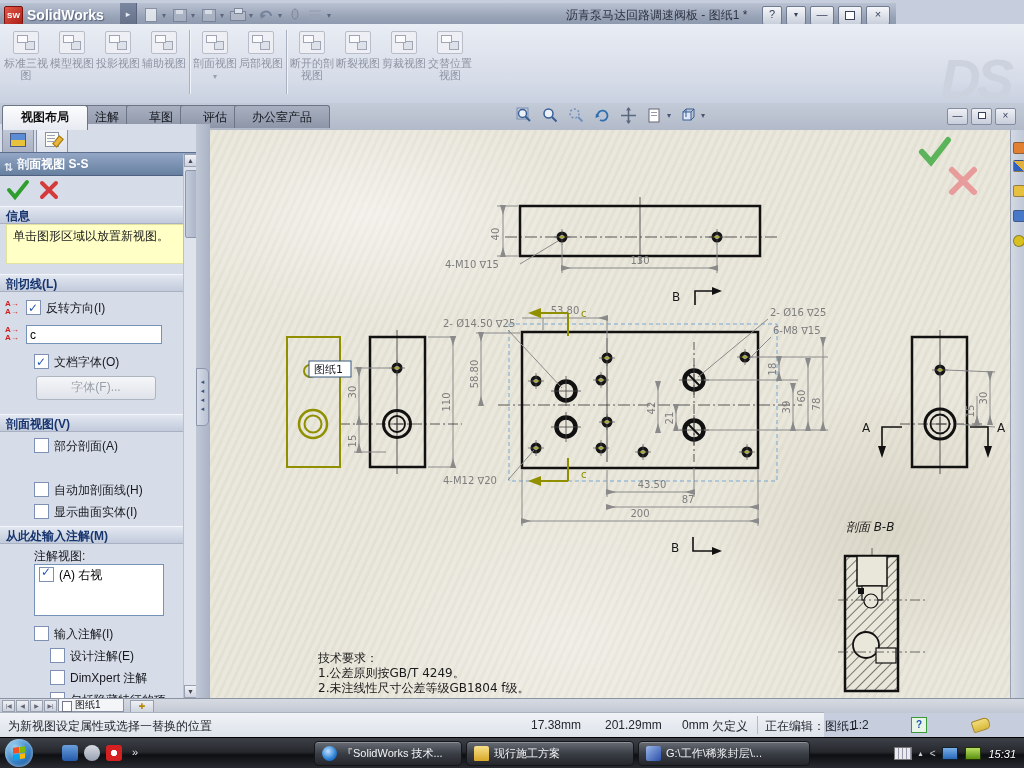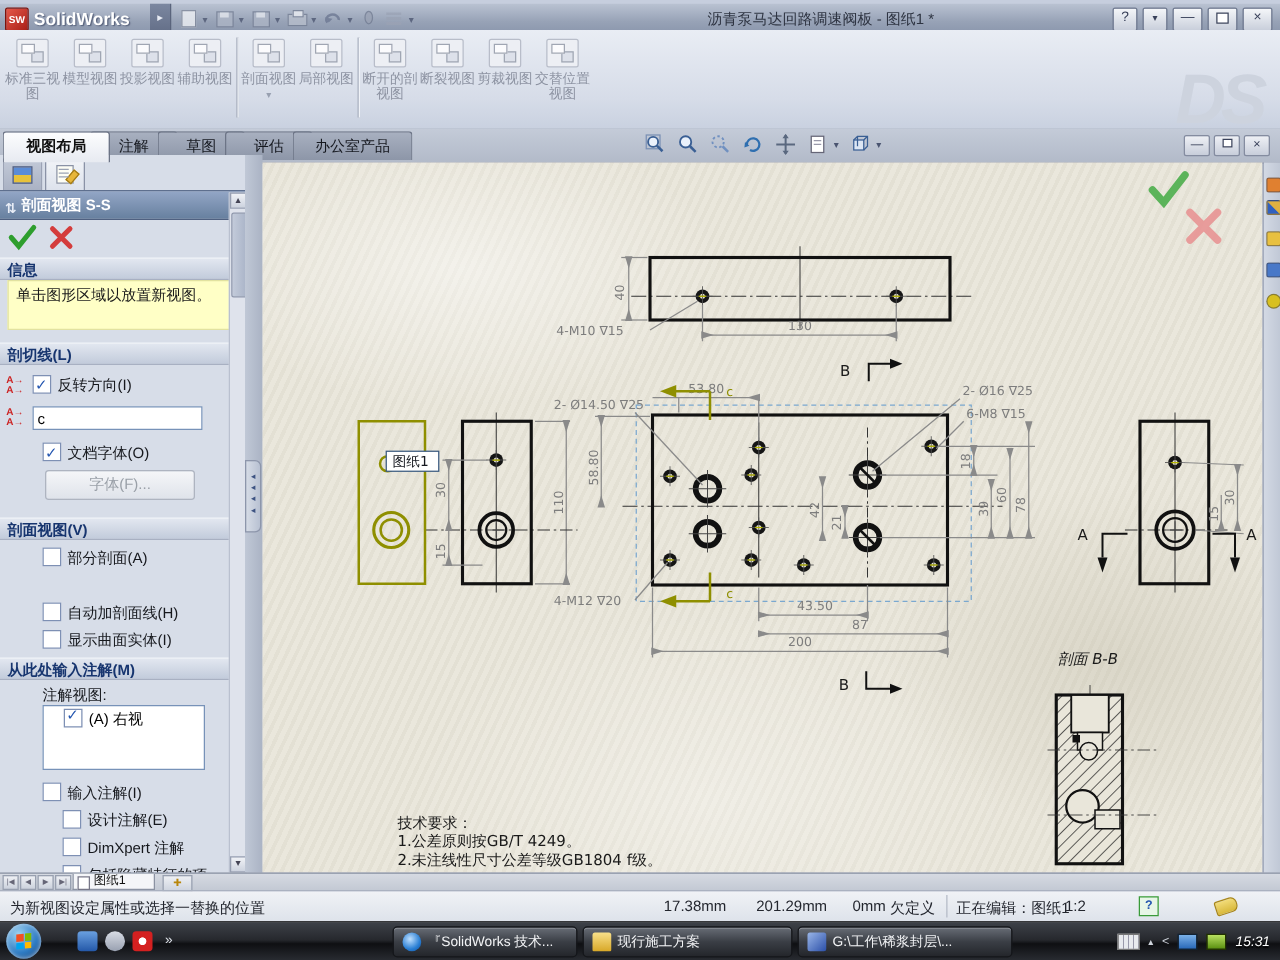--- a/index.html
+++ b/index.html
@@ -1,21 +1,21 @@
 <!DOCTYPE html>
 <html><head>
 <meta charset="utf-8">
 <style>
   html,body{margin:0;padding:0;width:1024px;height:768px;overflow:hidden;
     font-family:"Liberation Sans","DejaVu Sans",sans-serif;font-size:12px;
     -webkit-font-smoothing:antialiased;}
   #stage{position:relative;width:1024px;height:768px;background:#c6cede;}
 
   
-  #titlebar{position:absolute;left:0;top:3px;width:1024px;height:24px;
+  #titlebar{position:absolute;left:0;top:3px;width:896px;height:24px;
     background:linear-gradient(#b9c2d2,#97a2b6 60%,#8a96ac);border-bottom:1px solid #5f6a80;}
   #brand{position:absolute;left:4px;top:2px;height:20px;display:flex;align-items:center;gap:4px;}
   #swcube{width:17px;height:17px;background:linear-gradient(135deg,#e5584a,#a91f17);border:1px solid #7c120c;
     color:#fff;font-size:8px;font-weight:bold;display:flex;align-items:center;justify-content:center;border-radius:2px;}
   #brandname{color:#fff;font-weight:bold;font-size:14px;text-shadow:1px 1px 1px #56607a;}
   #menucaret{position:absolute;left:120px;top:0;width:16px;height:23px;background:linear-gradient(#7b87a0,#646f88);
     color:#e8ecf4;text-align:center;line-height:22px;font-size:9px;border-right:1px solid #5a647c;}
   .tic{position:relative;width:17px;height:15px;margin-top:4px;opacity:.75;}
   .tic .pg{position:absolute;left:3px;top:1px;width:10px;height:12px;background:#f4f6f9;border:1px solid #7e8699;}
   .tic .dk{position:absolute;left:2px;top:2px;width:12px;height:11px;background:#aeb6c6;border:1px solid #707a90;}
@@ -86,21 +86,21 @@
   .cb{display:inline-block;width:13px;height:13px;background:#fff;border:1px solid #7e90b4;vertical-align:-3px;
     position:relative;margin-right:5px;}
   .cb.on::after{content:"✓";position:absolute;left:1px;top:-3px;color:#2456b0;font-weight:bold;font-size:12px;}
   .prow{position:absolute;left:0;width:196px;height:20px;line-height:20px;color:#16181d;}
   .aico{position:absolute;left:5px;top:2px;width:17px;height:16px;font-size:8px;color:#c22;line-height:8px;font-weight:bold;}
   #cutname{position:absolute;left:26px;top:1px;width:128px;height:17px;border:1px solid #7792b8;font-size:12px;
     padding:0 3px;background:#fff;}
   #fontbtn{position:absolute;left:36px;top:252px;width:118px;height:22px;border:1px solid #aeb4c0;border-radius:3px;
     background:linear-gradient(#f5f6f8,#dfe3ea);color:#9aa0a8;text-align:center;line-height:20px;}
   #annlist{position:absolute;left:34px;top:440px;width:130px;height:52px;background:#fff;border:1px solid #7792b8;
-    padding:2px 16px;box-sizing:border-box;}
+    padding:2px 4px;box-sizing:border-box;}
   #pscroll{position:absolute;left:183px;top:154px;width:13px;height:544px;background:#dfe3ec;border-left:1px solid #b9c0cf;}
   .sarr{position:absolute;left:0;width:13px;height:13px;background:linear-gradient(#f0f2f6,#cdd3df);border:1px solid #98a0b2;
     font-size:7px;text-align:center;line-height:12px;color:#445;box-sizing:border-box;}
   #sthumb{position:absolute;left:1px;top:16px;width:11px;height:66px;background:linear-gradient(90deg,#c3cbda,#aab4c8);
     border:1px solid #8d96ab;border-radius:2px;}
   #splitcol{position:absolute;left:196px;top:124px;width:14px;height:574px;background:linear-gradient(90deg,#c0c8d6,#aab3c4);}
   #splithandle{position:absolute;left:196px;top:368px;width:13px;height:58px;background:linear-gradient(90deg,#d6dce6,#b8c1d2);
     border:1px solid #8d96ab;border-radius:0 5px 5px 0;color:#3d5382;font-size:7px;line-height:9px;text-align:center;padding-top:8px;box-sizing:border-box;}
 
   
@@ -129,21 +129,21 @@
     border-top:1px solid #8b92a2;}
   .snav{position:absolute;top:1px;width:13px;height:12px;background:linear-gradient(#eef0f4,#ccd2dd);border:1px solid #98a0b0;
     font-size:6px;text-align:center;line-height:11px;color:#667;box-sizing:border-box;}
   #sheettab{position:absolute;left:58px;top:0;width:66px;height:13px;background:#f4f5f8;border:1px solid #8b92a2;border-top:none;
     font-size:10px;line-height:12px;padding-left:16px;box-sizing:border-box;color:#111;}
   #sheettab .sico{position:absolute;left:3px;top:2px;width:8px;height:9px;background:#fff;border:1px solid #778;}
   #addsheet{position:absolute;left:130px;top:1px;width:22px;height:12px;background:linear-gradient(#eef0f4,#ccd2dd);
     border:1px solid #98a0b0;font-size:8px;text-align:center;line-height:11px;color:#b8860b;}
 
   
-  #statusbar{position:absolute;left:0;top:712px;width:1024px;height:25px;background:linear-gradient(#f0f2f6,#dde2ea);
+  #statusbar{position:absolute;left:0;top:712px;width:824px;height:25px;background:linear-gradient(#f0f2f6,#dde2ea);
     border-top:1px solid #aab1c0;color:#23262e;}
   #statusbar .fld{position:absolute;top:5px;white-space:nowrap;}
   .ssep{position:absolute;top:3px;width:1px;height:18px;background:#b4bac6;}
   #qhelp{position:absolute;left:911px;top:4px;width:14px;height:14px;border:1px solid #3a9a3a;background:#e7f6e7;
     color:#2456b0;font-weight:bold;font-size:10px;text-align:center;line-height:13px;}
   #tagico{position:absolute;left:972px;top:6px;width:16px;height:10px;background:linear-gradient(#f2dc7a,#d8b83a);
     border:1px solid #a8861a;border-radius:2px 5px 5px 2px;transform:rotate(-18deg);}
 
   
   #taskbar{position:absolute;left:0;top:737px;width:1024px;height:31px;

